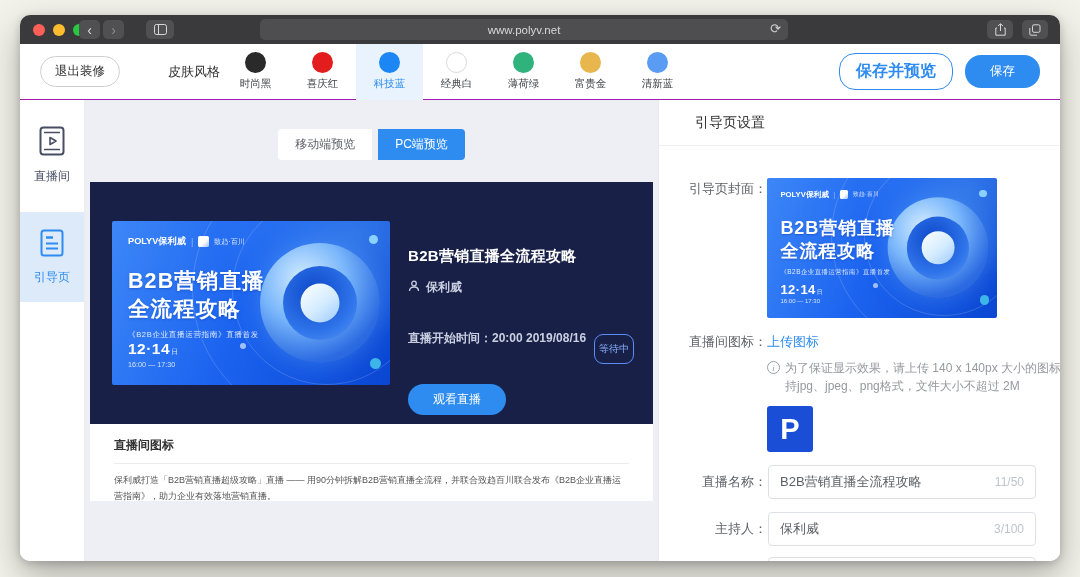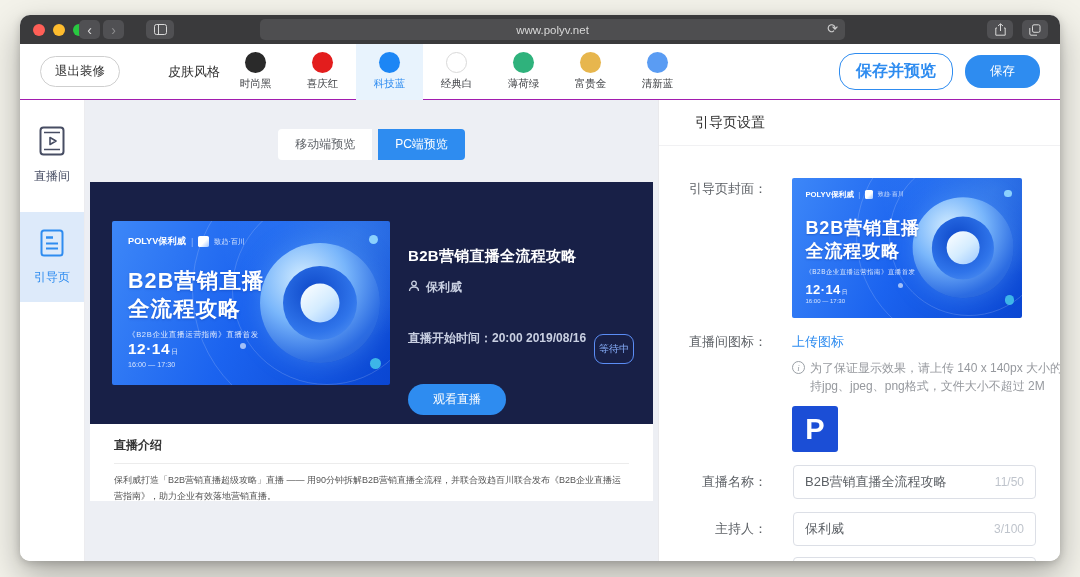--- a/index.html
+++ b/index.html
@@ -14,21 +14,21 @@
   .titlebar { height:29px; flex:none; background:#3a3a3c; position:relative; }
   .traffic { position:absolute; left:13px; top:0; bottom:0; display:flex; align-items:center; gap:8px; }
   .dot { width:12px; height:12px; border-radius:50%; }
   .dot.red{background:#ff5f57}.dot.yellow{background:#febc2e}.dot.green{background:#28c840}
   .navgroup { position:absolute; left:59px; top:5px; display:flex; gap:3px; }
   .navbtn { width:21px; height:19px; background:#505053; border-radius:5px; color:#dcdcdc;
             display:flex; align-items:center; justify-content:center; font-size:14px; line-height:1; }
   .navbtn.fwd { color:#8d8d8f; }
   .sidebtn { position:absolute; left:126px; top:5px; width:28px; height:19px; background:#505053; border-radius:5px;
              color:#d8d8d8; display:flex; align-items:center; justify-content:center; }
-  .urlbar { position:absolute; left:240px; width:585px; top:4px; height:21px; background:#4e4e50; border-radius:5px;
+  .urlbar { position:absolute; left:240px; width:528px; top:4px; height:21px; background:#4e4e50; border-radius:5px;
             display:flex; align-items:center; justify-content:center; position:absolute; }
   .url { color:#d8d8d8; font-size:11.5px; }
   .reload { position:absolute; right:7px; top:2px; color:#cfcfcf; font-size:13px; }
   .tb-right { position:absolute; right:12px; top:5px; display:flex; gap:9px; }
   .tbtn { width:26px; height:19px; background:#505053; border-radius:5px; color:#d8d8d8;
           display:flex; align-items:center; justify-content:center; }
 
   
   .app-toolbar { height:56px; flex:none; background:#fff; border-bottom:1px solid #a21caf;
                  display:flex; align-items:center; padding:0 20px; }
@@ -114,21 +114,21 @@
 
   .page-bottom { background:#fff; height:77px; padding:13px 24px 0; }
   .intro-head { font-size:12px; font-weight:bold; color:#333; }
   .intro-divider { height:1px; background:#ececec; margin:9px 0 9px; }
   .intro-body { font-size:9px; color:#555; line-height:1.75; max-width:545px; }
 
   
   .settings { width:402px; flex:none; background:#fff; border-left:1px solid #e9e9ec; overflow:hidden; }
   .set-head { font-size:14px; color:#333; padding:14px 36px 13px; border-bottom:1px solid #f1f1f3; }
   .set-body { padding:0 24px 0 26px; }
-  .srow { display:flex;gap:25px; }
+  .srow { display:flex; }
   .slabel { flex:0 0 82px; text-align:right; font-size:13px; color:#5d6166; }
   .row-cover { margin-top:32px; } .row-cover .slabel { padding-top:2px; }
   .row-icon { margin-top:14px; } .row-icon .slabel { padding-top:1px; }
   .upload-link { font-size:13px; color:#2e8cf0; cursor:pointer; display:inline-block; }
   .hint { margin-top:8px; display:flex; gap:5px; width:320px; }
   .hint-i { width:13px; height:13px; border:1px solid #9aa0a6; border-radius:50%; color:#9aa0a6; font-size:9px;
             display:flex; align-items:center; justify-content:center; flex:none; margin-top:2px;
             font-family:"Liberation Serif",serif; font-style:italic; }
   .hint-text { font-size:12px; color:#96999e; line-height:1.5; }
   .plogo { margin-top:11px; width:46px; height:46px; background:#1b4ed6; border-radius:3px; color:#fff;
@@ -303,21 +303,21 @@
               </div>
               <div class="sess-time">
                 <span>直播开始时间：20:00 2019/08/16</span>
                 <span class="badge">等待中</span>
               </div>
               <span class="watch-btn">观看直播</span>
             </div>
           </div>
 
           <div class="page-bottom">
-            <div class="intro-head">直播介绍</div>
+            <div class="intro-head">直播间图标</div>
             <div class="intro-divider"></div>
             <div class="intro-body">保利威打造「B2B营销直播超级攻略」直播 —— 用90分钟拆解B2B营销直播全流程，并联合致趋百川联合发布《B2B企业直播运营指南》，助力企业有效落地营销直播。</div>
           </div>
         </div>
       </section>
 
       <section class="settings">
         <div class="set-head">引导页设置</div>
         <div class="set-body">
 

